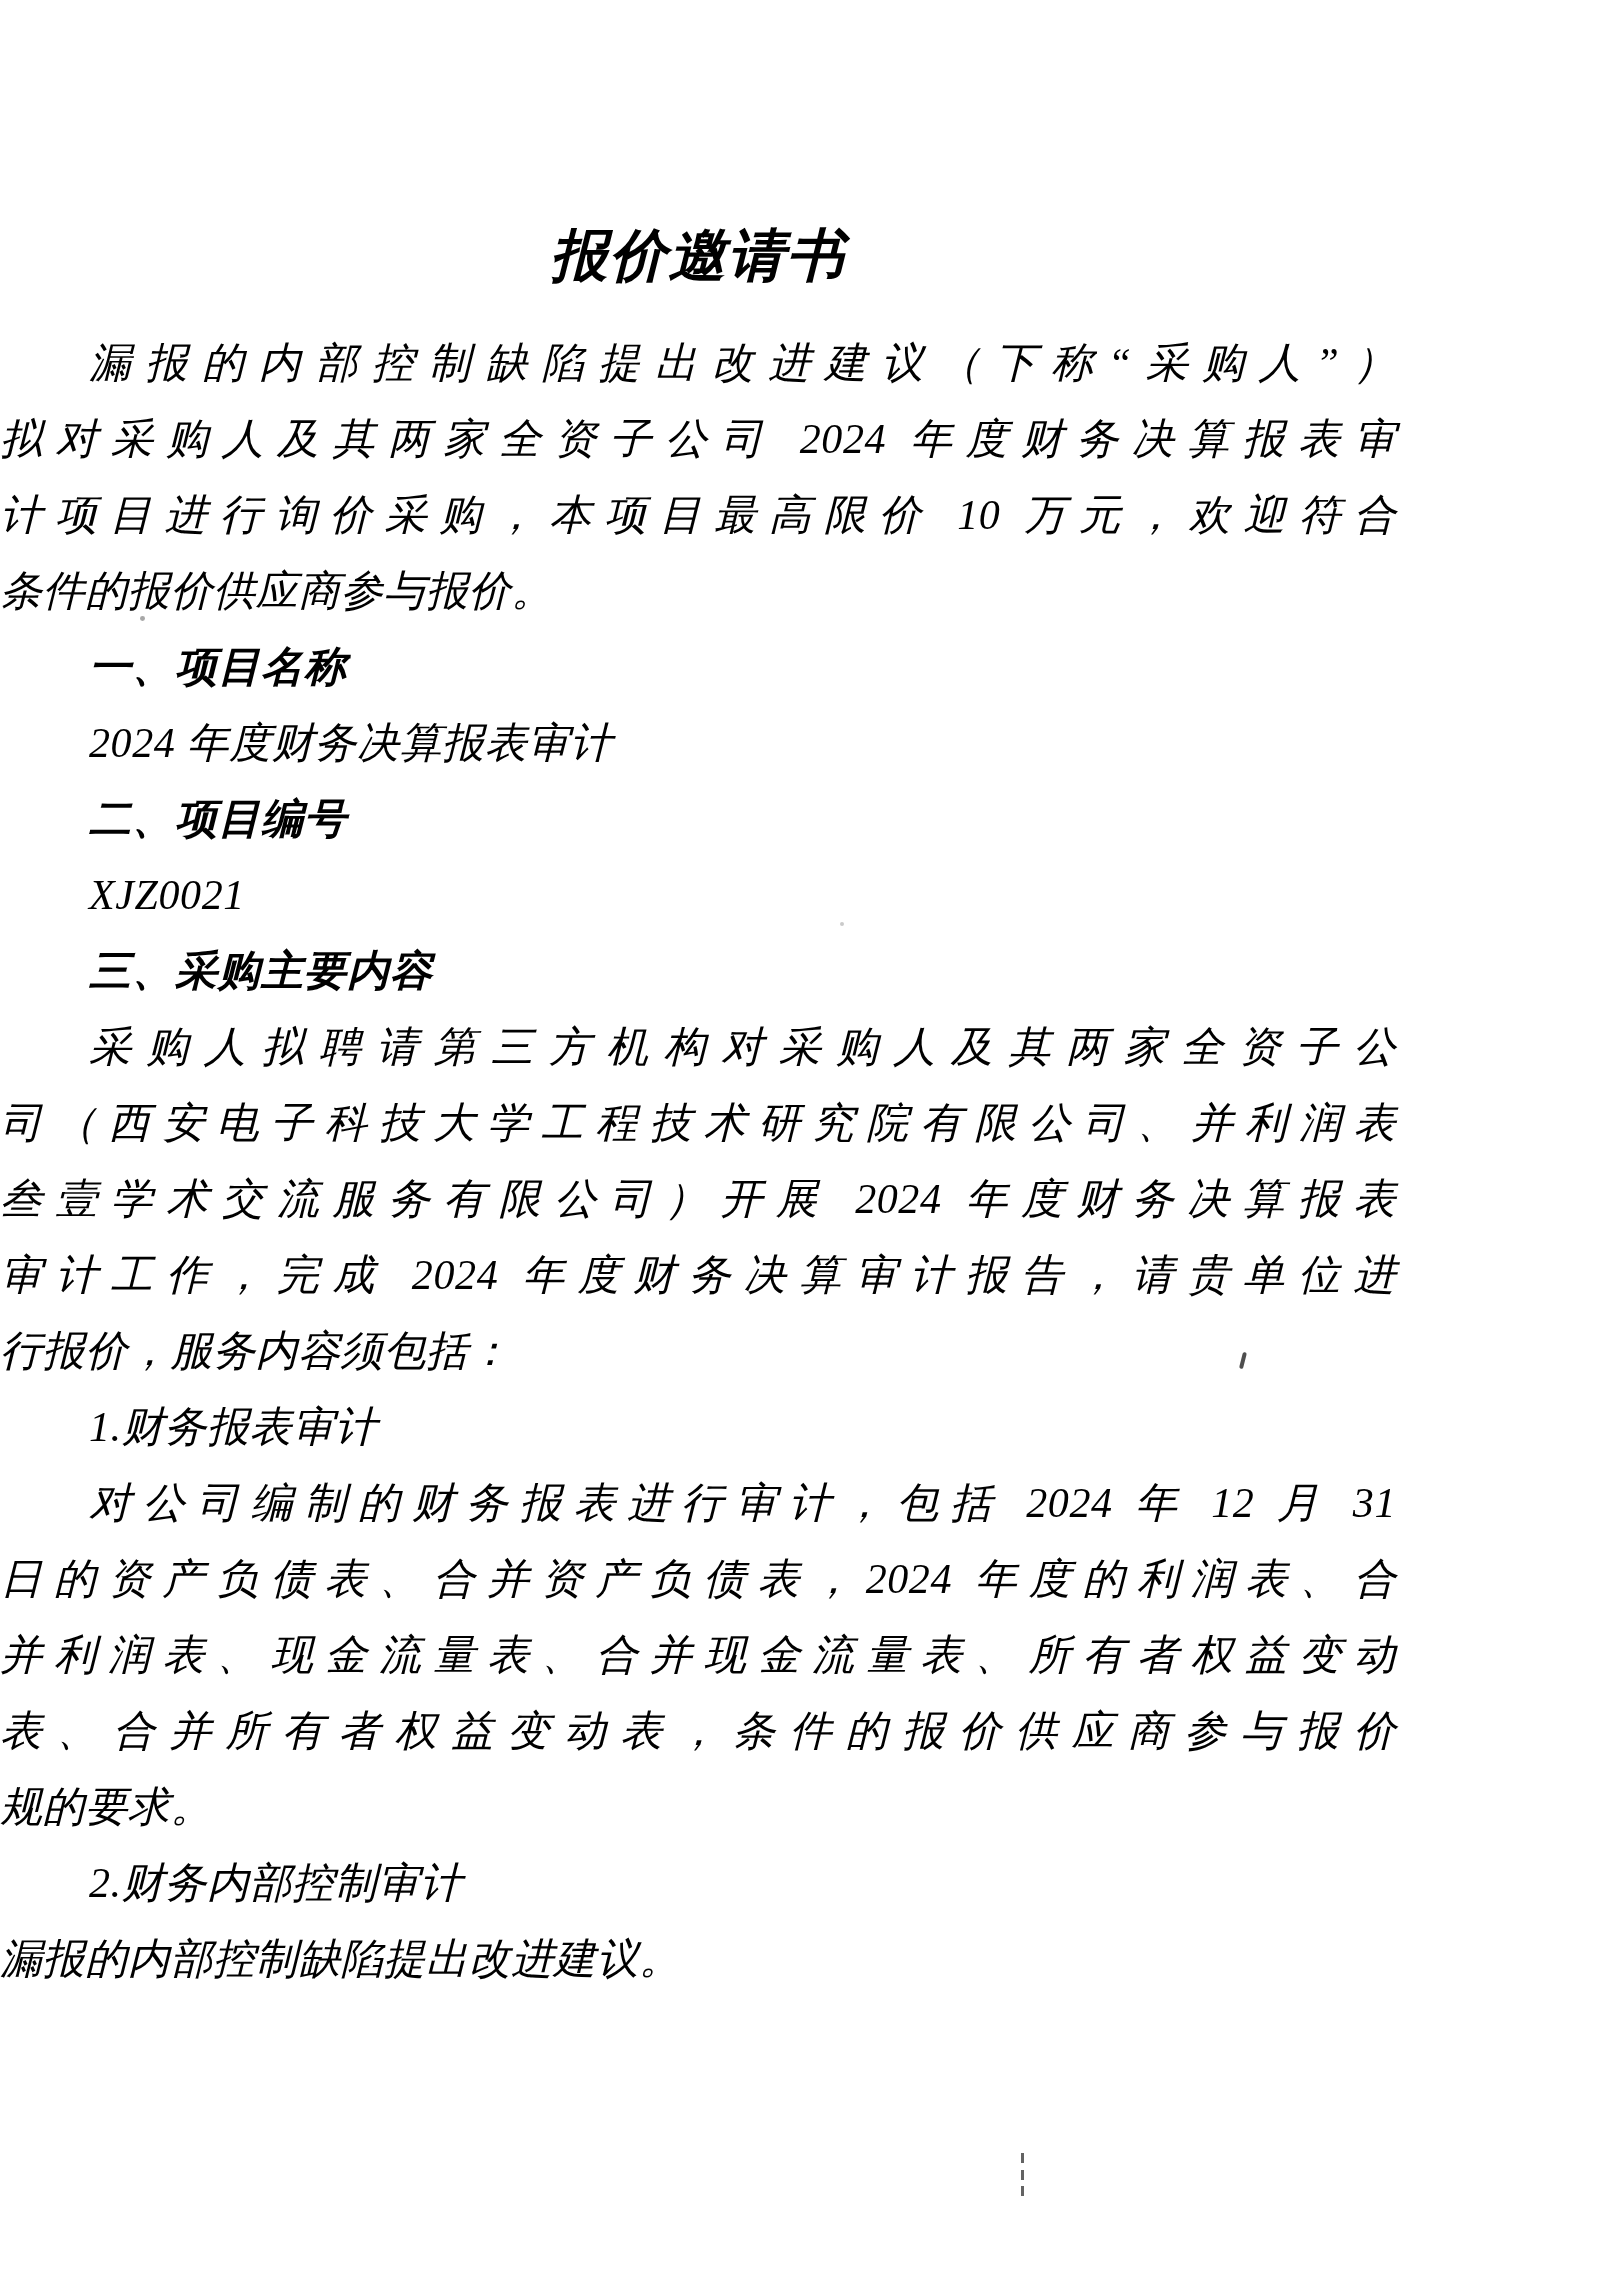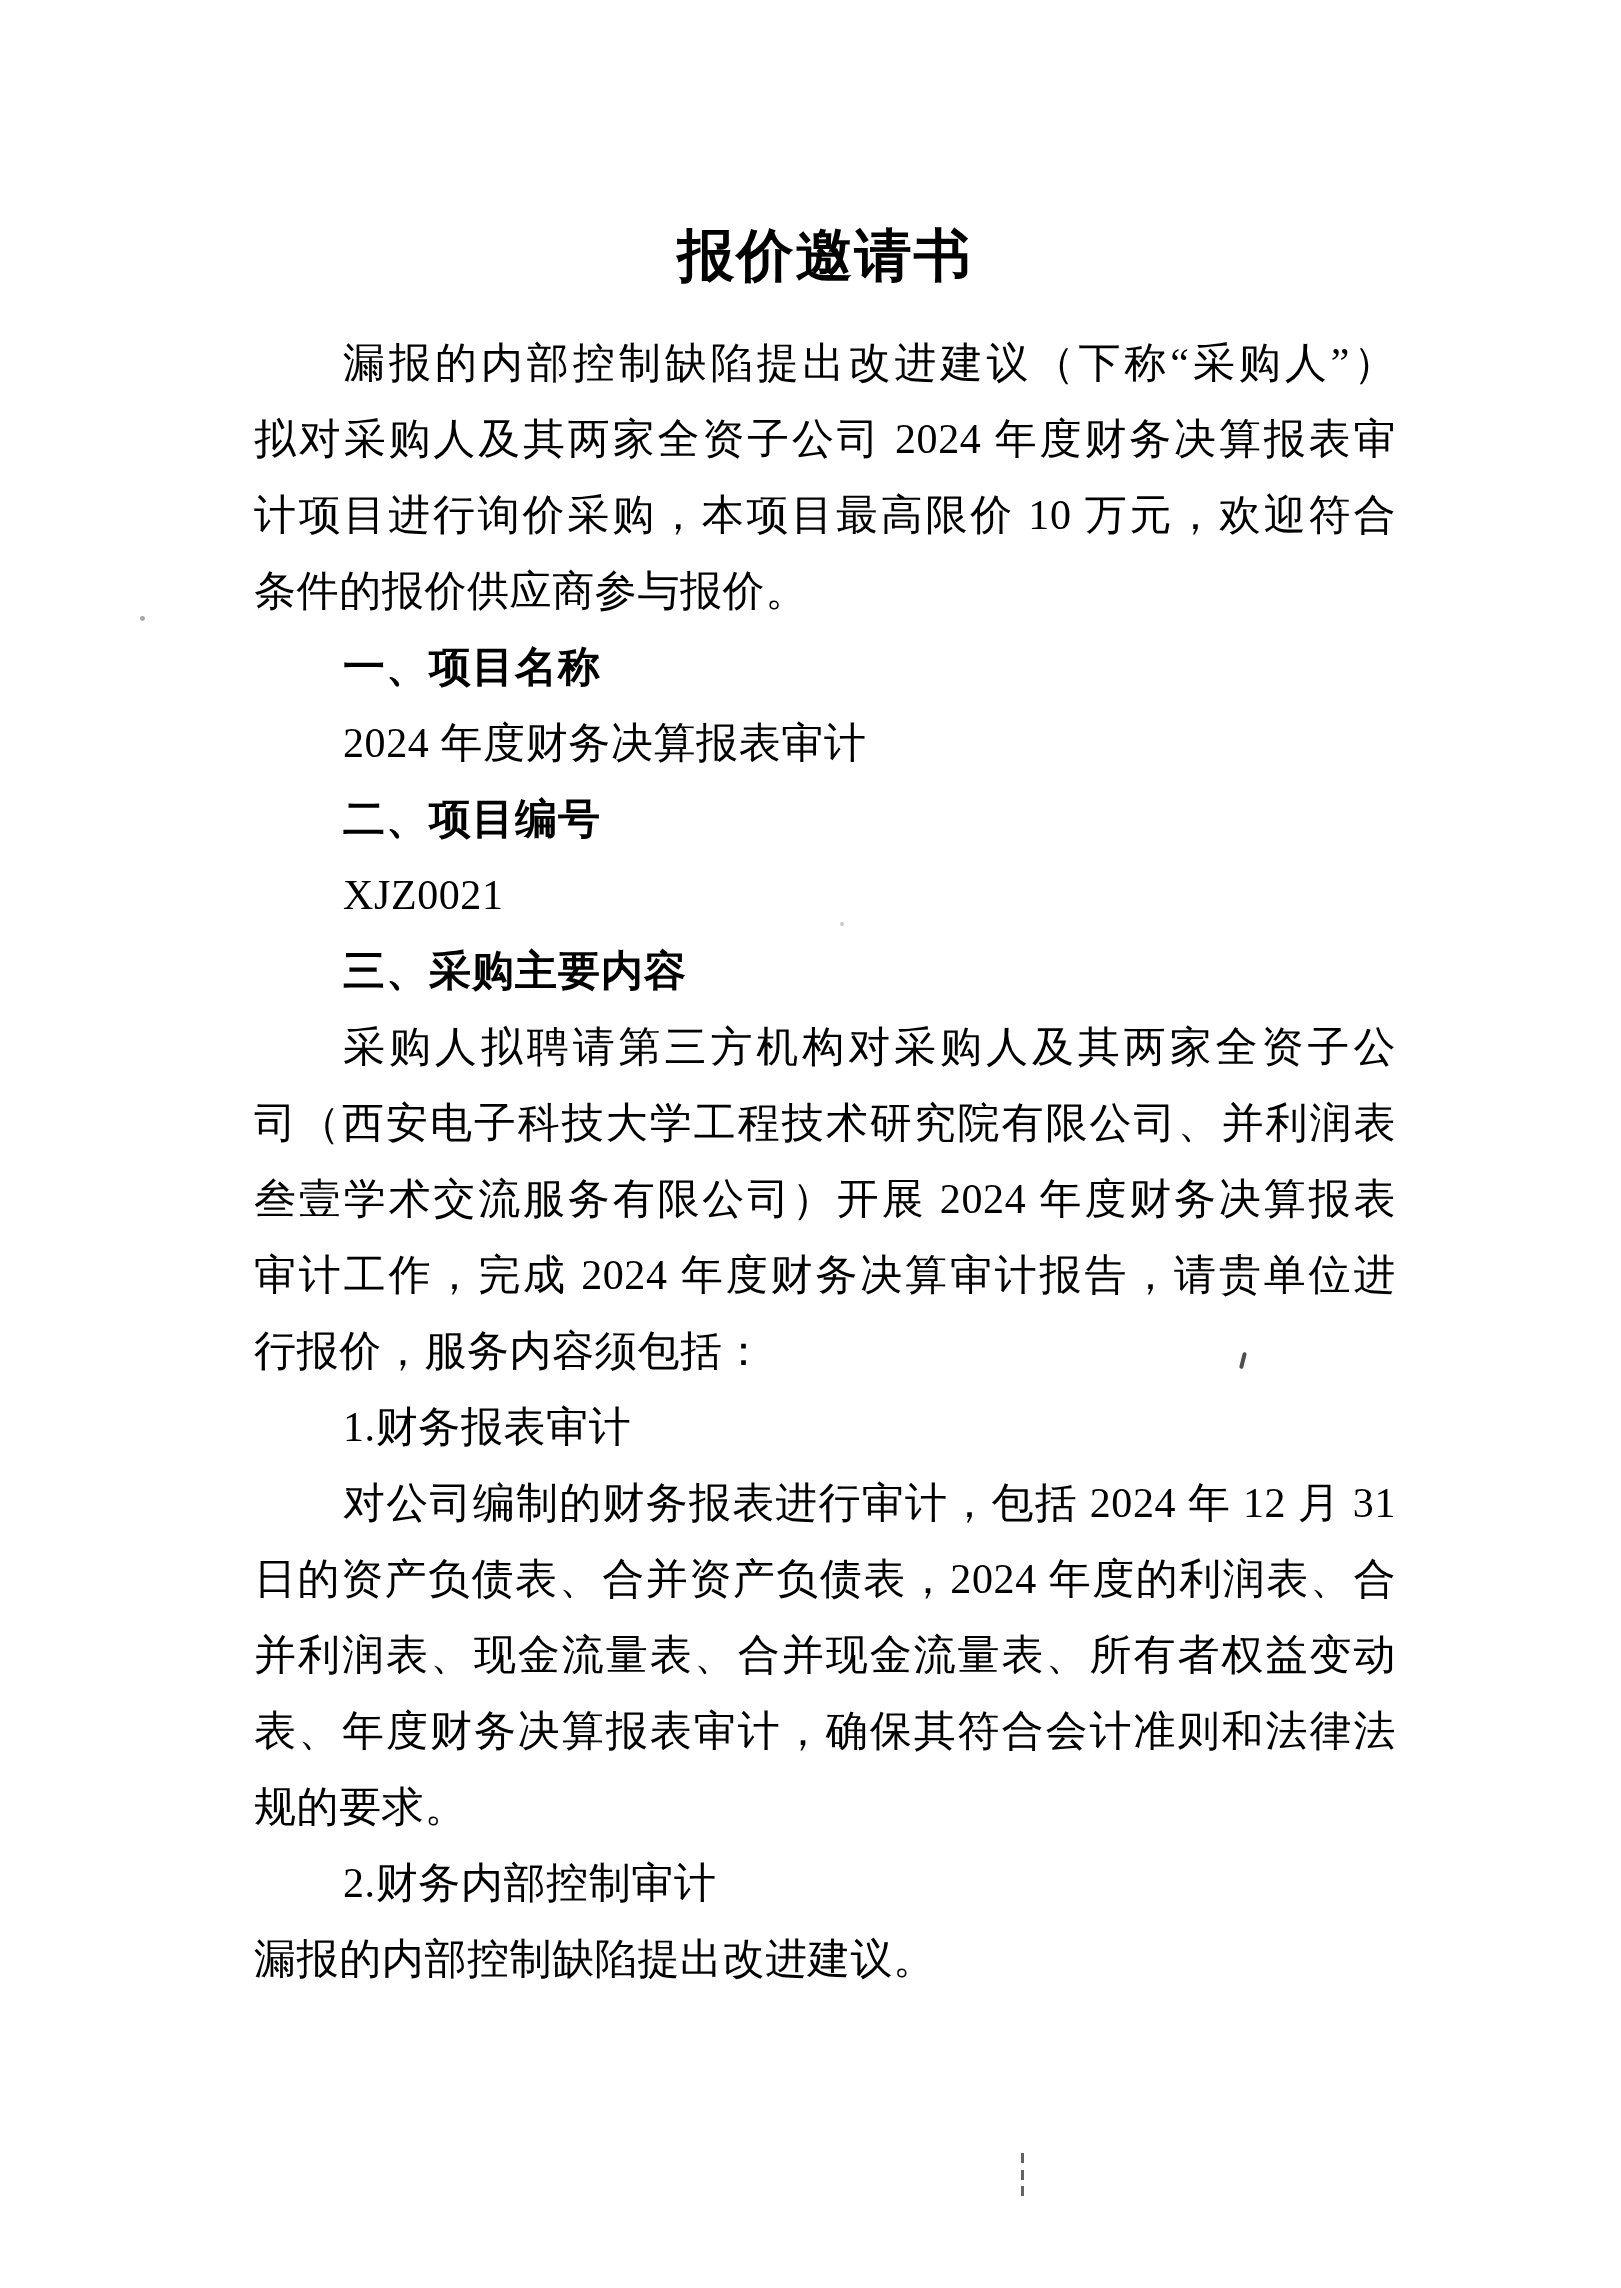--- a/index.html
+++ b/index.html
@@ -10,22 +10,22 @@
   .page {
     position: relative;
     width: 1621px;
     height: 2288px;
     background: #ffffff;
     overflow: hidden;
     font-family: "Liberation Serif", "DejaVu Serif", serif;
     color: #000000;
   }
   .content {
-    padding-left: 254px;
     padding-right: 225px; 
+    font-style: italic;
   }
   .doc-title {
     margin: 223px 0 0 0;
     text-align: center;
     font-size: 57px;
     line-height: 65px;
     font-weight: bold;
     letter-spacing: 2px;
     font-family: "Liberation Serif", "DejaVu Serif", serif;
   }
@@ -107,21 +107,21 @@
       <div class="line fill indent">采购人拟聘请第三方机构对采购人及其两家全资子公</div>
       <div class="line fill">司（西安电子科技大学工程技术研究院有限公司、并利润表</div>
       <div class="line fill">叁壹学术交流服务有限公司）开展 2024 年度财务决算报表</div>
       <div class="line fill">审计工作，完成 2024 年度财务决算审计报告，请贵单位进</div>
       <div class="line">行报价，服务内容须包括：</div>
 
       <div class="line indent">1.财务报表审计</div>
       <div class="line fill indent">对公司编制的财务报表进行审计，包括 2024 年 12 月 31</div>
       <div class="line fill">日的资产负债表、合并资产负债表，2024 年度的利润表、合</div>
       <div class="line fill">并利润表、现金流量表、合并现金流量表、所有者权益变动</div>
-      <div class="line fill">表、年度财务决算报表审计，确保其符合会计准则和法律法</div>
+      <div class="line fill">表、合并所有者权益变动表，条件的报价供应商参与报价</div>
       <div class="line">规的要求。</div>
 
       <div class="line indent">2.财务内部控制审计</div>
       <div class="line">漏报的内部控制缺陷提出改进建议。</div>
     </div>
   </div>
 
   <div class="speck speck-a"></div>
   <div class="speck speck-b"></div>
   <div class="tick-mark"></div>

